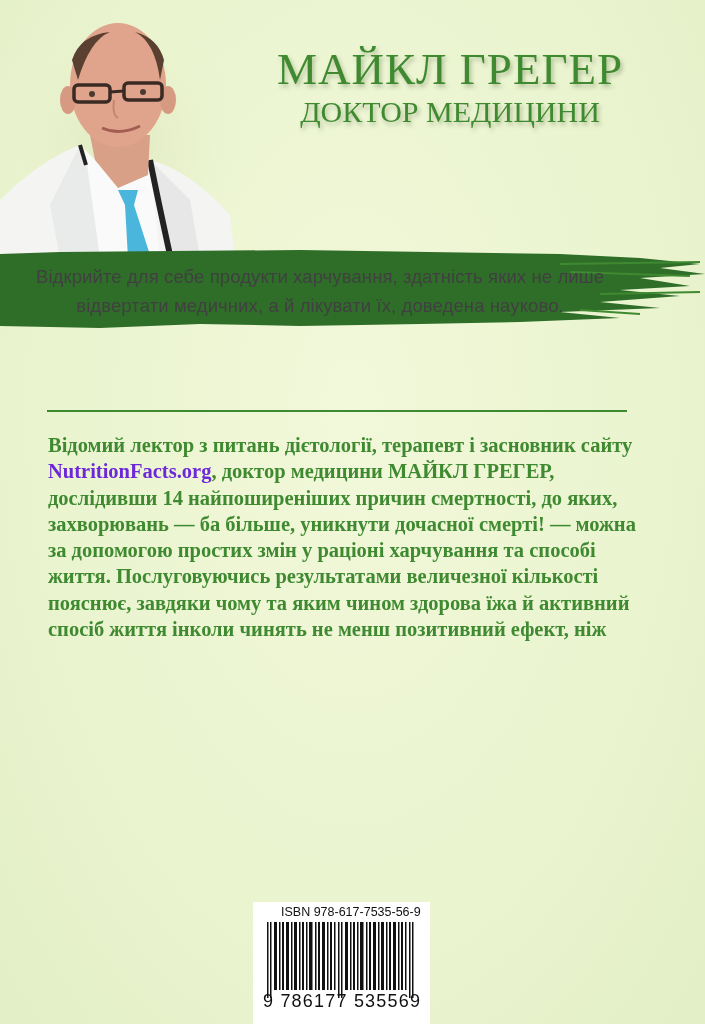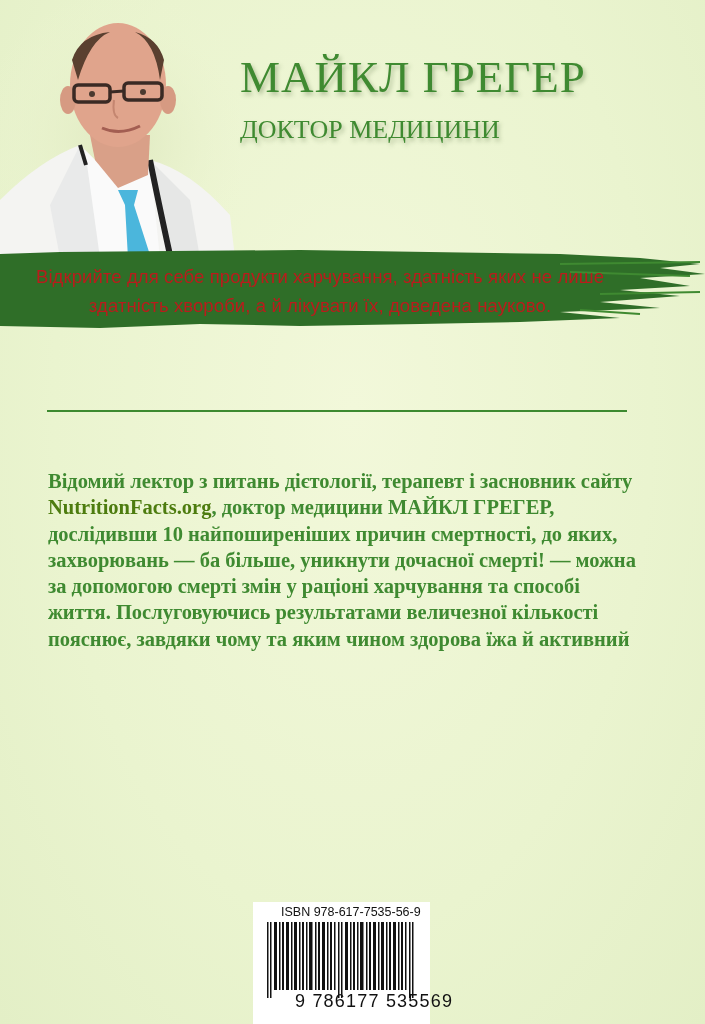--- a/index.html
+++ b/index.html
@@ -6,59 +6,59 @@
   body {
     width:705px; height:1024px; overflow:hidden; position:relative;
     background:#eef6d3;
     background: radial-gradient(ellipse at 50% 40%, #f2f8da 0%, #eaf4cf 60%, #e3efc6 100%);
     font-family:"Liberation Serif", serif;
   }
   .photo {
     position:absolute; left:0; top:0; width:240px; height:258px; overflow:hidden;
   }
   .photo svg { display:block; }
-  .title-block { position:absolute; left:240px; top:52px; width:420px; }
+  .title-block { position:absolute; left:240px; top:44px; width:420px; text-align:center; }
   .author-name {
     font-family:"Liberation Serif", serif; font-size:45px; color:#3f8a31;
     letter-spacing:1px; line-height:50px;
     text-shadow: 2px 3px 4px rgba(60,90,40,0.35);
   }
   .author-degree {
-    font-family:"Liberation Serif", serif; font-size:26px; color:#3f8a31;
-    line-height:36px; margin-top:10px;
+    font-family:"Liberation Serif", serif; font-size:30px; color:#3f8a31;
+    line-height:36px; margin-top:0;
     text-shadow: 2px 3px 4px rgba(60,90,40,0.35);
   }
   .banner { position:absolute; left:0; top:250px; width:705px; height:82px; }
   .banner svg { position:absolute; left:0; top:0; }
   .banner-text {
     position:absolute; left:0; top:12px; width:640px; text-align:center;
     font-family:"Liberation Sans", sans-serif; font-size:18.5px; line-height:29px;
-    color:#b91c1c; letter-spacing:0.1px;
+    color:#404040; letter-spacing:0.1px;
   }
   .rule {
     position:absolute; left:47px; width:580px; height:2px; background:#3d8a30;
   }
   .description {
     position:absolute; left:48px; top:432px; width:600px;
     font-family:"Liberation Serif", serif; font-weight:bold; font-size:20.5px;
-    line-height:26.3px; color:#3f8a31;margin-top:36px;
+    line-height:26.3px; color:#3f8a31;
   }
   .description .line { display:block; white-space:nowrap; }
-  .description .link { color:#4d7c0f; }
+  .description .link { color:#6d28d9; }
   .barcode {
     position:absolute; left:253px; top:902px; width:177px; height:125px; background:#fff;
   }
   .isbn-label {
     position:absolute; left:28px; top:3px; font-family:"Liberation Sans", sans-serif;
     font-size:12.5px; color:#111; white-space:nowrap;
   }
   .bars { position:absolute; left:14px; top:20px; }
   .barcode-digits {
     position:absolute; left:10px; top:89px; font-family:"Liberation Sans", sans-serif;
-    font-size:18px; color:#111; letter-spacing:1.2px; white-space:nowrap;margin-left:32px;
+    font-size:18px; color:#111; letter-spacing:1.2px; white-space:nowrap;
   }
 </style>
 </head>
 <body>
 
 <div class="photo">
   <svg width="240" height="258" viewBox="0 0 240 258">
     <defs>
       <radialGradient id="glow" cx="50%" cy="55%" r="60%">
         <stop offset="0%" stop-color="#dfe9c0"></stop>
@@ -103,34 +103,35 @@
   <div class="author-degree">ДОКТОР МЕДИЦИНИ</div>
 </div>
 
 <div class="banner">
   <svg width="705" height="82" viewBox="0 0 705 82">
     <path d="M0 4 L60 2 L300 0 L560 4 L640 8 L700 14 L660 18 L705 24 L640 28 L690 36 L620 40 L680 46 L600 52 L660 58 L560 62 L620 68 L520 72 L420 74 L300 76 L200 74 L100 78 L0 76 Z" fill="#2f6e28"></path>
     <path d="M560 14 L700 12 M570 22 L690 26 M600 44 L700 42 M580 60 L640 64" stroke="#3f8a31" stroke-width="2" fill="none"></path>
   </svg>
   <div class="banner-text">
     <div>Відкрийте для себе продукти харчування, здатність яких не лише</div>
-    <div>здатність хвороби, а й лікувати їх, доведена науково.</div>
+    <div>відвертати медичних, а й лікувати їх, доведена науково.</div>
   </div>
 </div>
 
 <div class="rule" style="top:410px;"></div>
 
 <div class="description">
   <span class="line">Відомий лектор з питань дієтології, терапевт і засновник сайту</span>
   <span class="line"><span class="link">NutritionFacts.org</span><span>, доктор медицини МАЙКЛ ГРЕГЕР,</span></span>
-  <span class="line">дослідивши 10 найпоширеніших причин смертності, до яких,</span>
+  <span class="line">дослідивши 14 найпоширеніших причин смертності, до яких,</span>
   <span class="line">захворювань — ба більше, уникнути дочасної смерті! — можна</span>
-  <span class="line">за допомогою смерті змін у раціоні харчування та способі</span>
+  <span class="line">за допомогою простих змін у раціоні харчування та способі</span>
   <span class="line">життя. Послуговуючись результатами величезної кількості</span>
   <span class="line">пояснює, завдяки чому та яким чином здорова їжа й активний</span>
+  <span class="line">спосіб життя інколи чинять не менш позитивний ефект, ніж</span>
 </div>
 
 <div class="barcode">
   <div class="isbn-label">ISBN 978-617-7535-56-9</div>
   <svg class="bars" width="150" height="76" viewBox="0 0 150 76">
     <g fill="#111">
       <rect x="0" y="0" width="1.5" height="76"></rect>
         <rect x="3" y="0" width="1.5" height="76"></rect>
       <rect x="7" y="0" width="3" height="68"></rect>
         <rect x="12" y="0" width="1.5" height="68"></rect>

